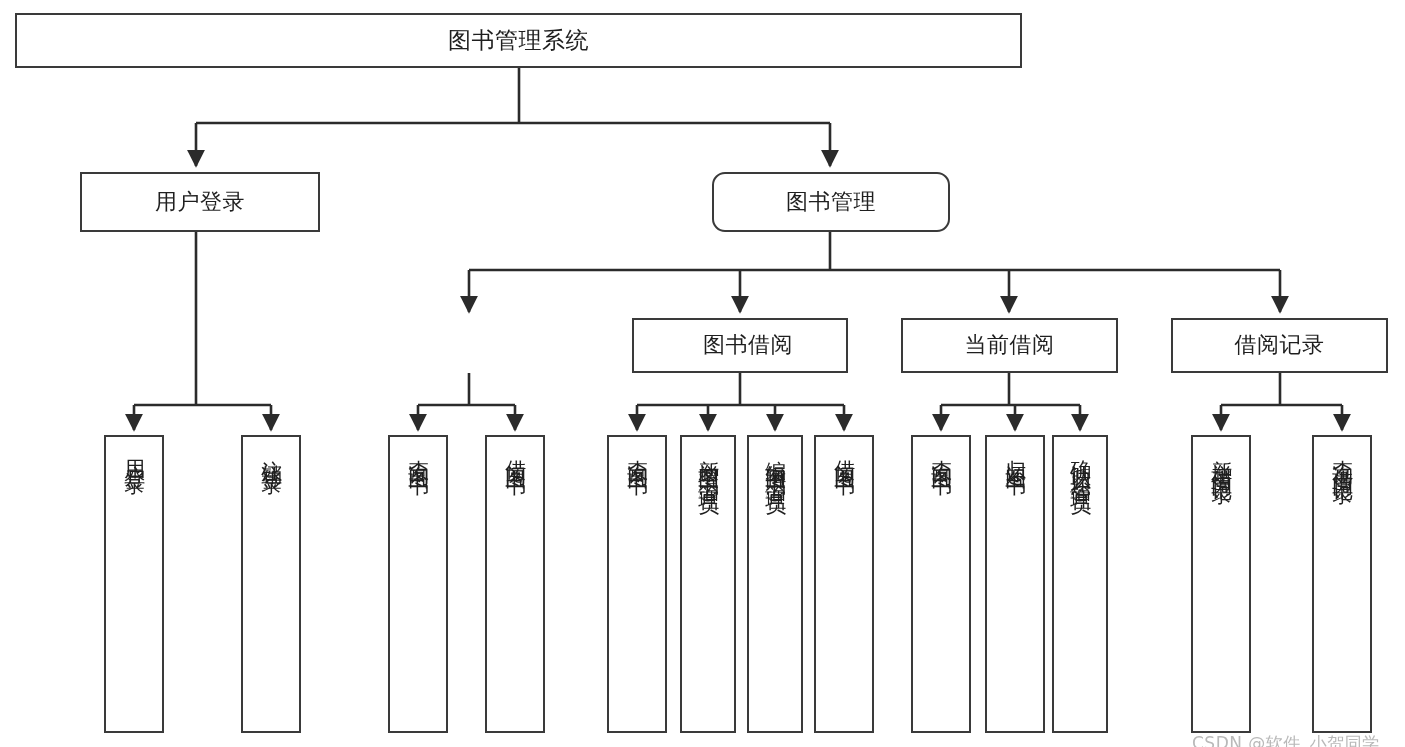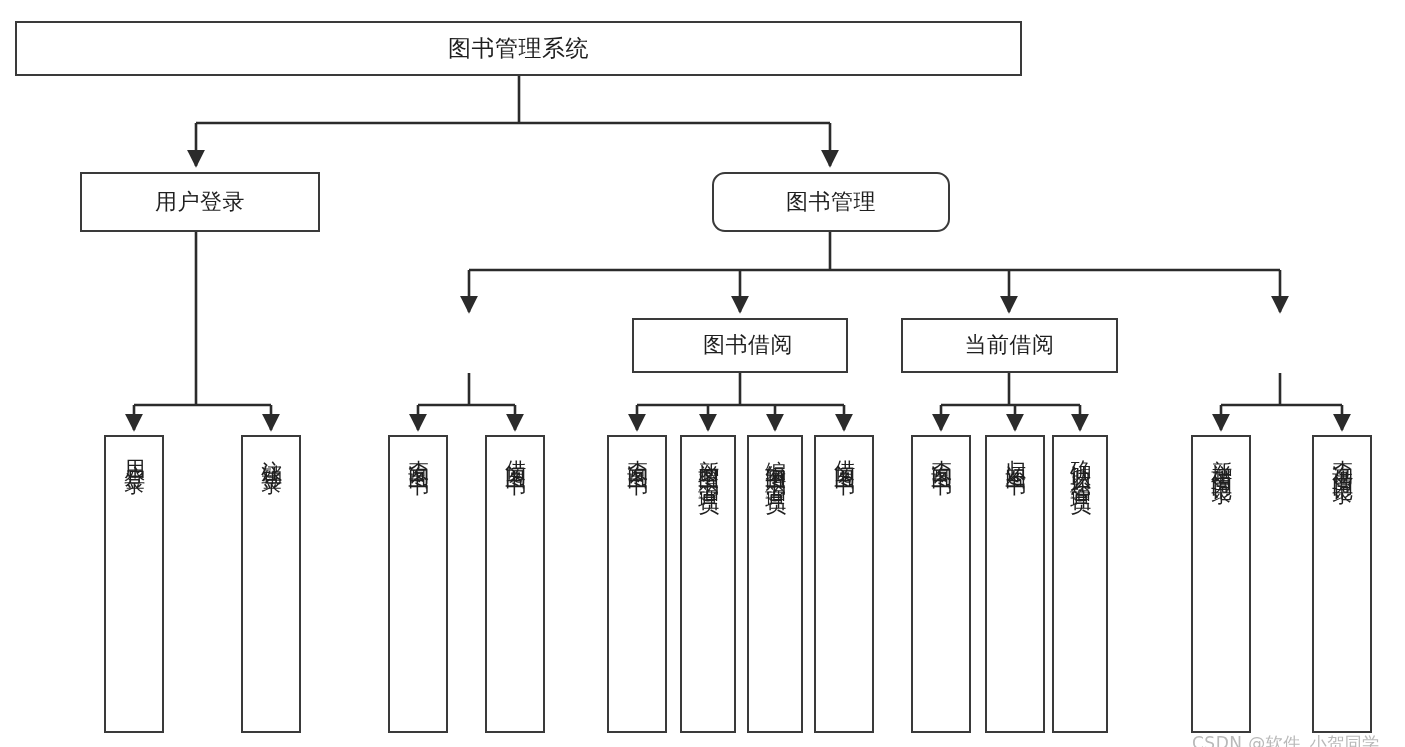--- a/index.html
+++ b/index.html
@@ -117,36 +117,39 @@
       <path d="M 1015 405 L 1015 430" marker-end="url(#arrow)"></path>
       <path d="M 1080 405 L 1080 430" marker-end="url(#arrow)"></path>
 
       <path d="M 1280 373 L 1280 405"></path>
       <path d="M 1221 405 L 1342 405"></path>
       <path d="M 1221 405 L 1221 430" marker-end="url(#arrow)"></path>
       <path d="M 1342 405 L 1342 430" marker-end="url(#arrow)"></path>
     </g>
   </svg>
 
-  <div class="node horizontal root" style="left: 15px; top: 13px; width: 1007px; height: 55px; border-color: rgb(58, 58, 58); background: rgb(255, 255, 255); color: rgb(31, 31, 31); margin-top: 8px;">
+  <div class="node horizontal root" style="left: 15px; top: 13px; width: 1007px; height: 55px; border-color: rgb(58, 58, 58); background: rgb(255, 255, 255); color: rgb(31, 31, 31);">
     <span class="label">图书管理系统</span>
   </div>
 
   <div class="node horizontal" style="left: 80px; top: 172px; width: 240px; height: 60px; border-color: rgb(58, 58, 58); background: rgb(255, 255, 255); color: rgb(31, 31, 31);">
     <span class="label">用户登录</span>
   </div>
   <div class="node horizontal" style="left: 712px; top: 172px; width: 238px; height: 60px; border-color: rgb(58, 58, 58); background: rgb(255, 255, 255); color: rgb(31, 31, 31); border-radius: 13px;">
     <span class="label">图书管理</span>
   </div>
 
   <div class="node horizontal" style="left: 632px; top: 318px; width: 216px; height: 55px; border-color: rgb(58, 58, 58); background: rgb(255, 255, 255); color: rgb(31, 31, 31); padding-left: 16px;">
     <span class="label">图书借阅</span>
   </div>
   <div class="node horizontal" style="left: 901px; top: 318px; width: 217px; height: 55px; border-color: rgb(58, 58, 58); background: rgb(255, 255, 255); color: rgb(31, 31, 31);">
     <span class="label">当前借阅</span>
+  </div>
+  <div class="node horizontal" style="left: 1171px; top: 318px; width: 217px; height: 55px; border-color: rgb(58, 58, 58); background: rgb(255, 255, 255); color: rgb(31, 31, 31);">
+    <span class="label">借阅记录</span>
   </div>
 
   <div class="node vertical" style="left: 104px; top: 435px; width: 60px; height: 298px; border-color: rgb(58, 58, 58); background: rgb(255, 255, 255); color: rgb(31, 31, 31);">
     <span class="label">用户登录</span>
   </div>
   <div class="node vertical" style="left: 241px; top: 435px; width: 60px; height: 298px; border-color: rgb(58, 58, 58); background: rgb(255, 255, 255); color: rgb(31, 31, 31);">
     <span class="label">注销登录</span>
   </div>
   <div class="node vertical" style="left: 388px; top: 435px; width: 60px; height: 298px; border-color: rgb(58, 58, 58); background: rgb(255, 255, 255); color: rgb(31, 31, 31);">
     <span class="label">查询图书</span>

